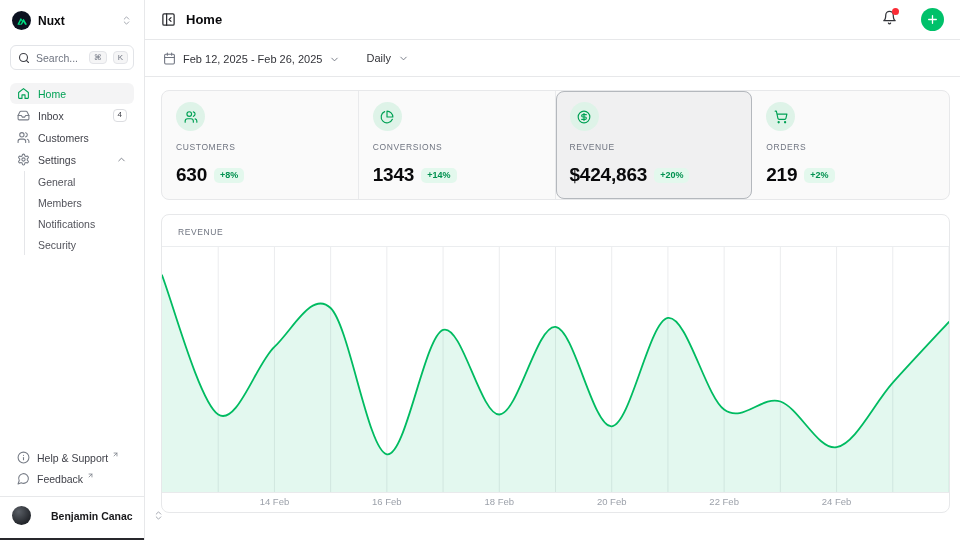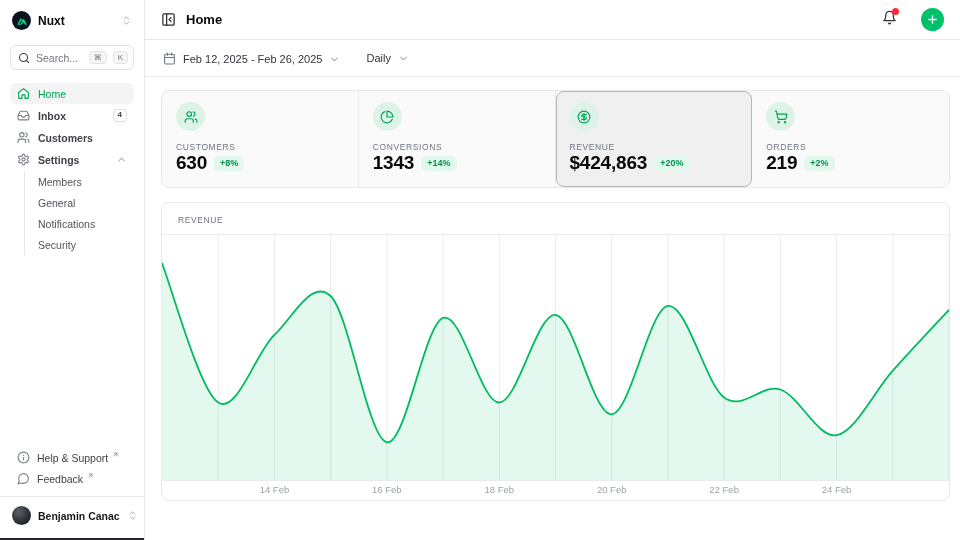--- a/index.html
+++ b/index.html
@@ -17,34 +17,34 @@
   .icon { display:inline-flex; align-items:center; justify-content:center; flex:none; }
   .icon svg { display:block; }
   .muted-ic { color:#9ca1aa; }
   .search-box { margin-top:13px; height:25px; border:1px solid #e2e4e8; border-radius:6px;
     display:flex; align-items:center; gap:6px; padding:0 5px 0 7px; background:#fff; }
   .search-ph { flex:1; font-size:10.5px; color:#6f7480; }
   .kbd { font-size:8px; color:#6f7480; background:#f5f5f6; border:1px solid #e3e4e8;
     border-radius:4px; padding:1.5px 4px; line-height:1; }
   .nav { margin-top:13px; display:flex; flex-direction:column; gap:1px; }
   .nav-item { display:flex; align-items:center; gap:8px; padding:4px 7px; border-radius:6px;
-    font-size:10.5px; color:#41424a; cursor:pointer;font-weight:bold; }
+    font-size:10.5px; color:#41424a; cursor:pointer; }
   .nav-item .icon { color:#787d87; }
   .nav-item.active { background:#f4f4f5; color:var(--primary-text,#00a155); font-weight:500; }
   .nav-item.active .icon { color:var(--primary-text,#00a155); }
   .nav-label { flex:1; }
   .nav-badge { font-size:8px; color:#41424a; border:1px solid #dcdde1; border-radius:4px; padding:1px 4px; line-height:1.1; }
   .nav-children { margin-left:14px; border-left:1px solid #e5e6e9; padding-left:5px; display:flex; flex-direction:column; }
   .nav-child { padding:4.5px 8px; font-size:10.5px; color:#52535b; border-radius:6px; cursor:pointer; }
   .side-spacer { flex:1; }
   .foot-item { display:flex; align-items:center; gap:7px; padding:4px 7px; font-size:10.5px; color:#41424a; border-radius:6px; cursor:pointer; }
   .foot-item .icon { color:#787d87; }
   .ext { color:#9ca1aa; margin-left:-3px; margin-top:-6px; }
   .user-divider { border-top:1px solid #e7e8ea; margin:7px -10px 0; }
-  .user-row { display:flex; align-items:center; gap:7px; padding:9px 2px 6px; cursor:pointer; }
+  .user-row { display:flex; align-items:center; gap:20px; padding:9px 2px 6px; cursor:pointer; }
   .avatar { width:19px; height:19px; border-radius:50%;
     background:radial-gradient(circle at 35% 30%,#5a5f66 0%,#23262b 70%); flex:none; }
   .user-name { flex:1; font-size:10.5px; font-weight:600; color:#18181b; white-space:nowrap; }
 
   
   .main { flex:1; display:flex; flex-direction:column; min-width:0; }
   .header { height:40px; border-bottom:1px solid #e7e8ea; display:flex; align-items:center; padding:0 16px; gap:10px; }
   .header .panel-btn { color:#2b2c31; cursor:pointer; }
   .page-title { font-size:13px; font-weight:700; color:#09090b; flex:1; }
   .bell-wrap { position:relative; cursor:pointer; color:#33343a; margin-right:14px; }
@@ -60,21 +60,21 @@
   .content { flex:1; padding:13px 10px 0 16px; overflow:hidden; }
 
   
   .stats-row { display:grid; grid-template-columns:1fr 1fr 1fr 1fr; border:1px solid #e7e8ea;
     border-radius:8px; background:#fafafa; overflow:hidden; }
   .stat-cell { padding:11px 14px 13px; border-right:1px solid #e9eaec; cursor:pointer; position:relative; }
   .stat-cell:last-child { border-right:none; }
   .stat-cell.selected { background:#f0f0f1; outline:1px solid #b4b8bd; outline-offset:-1px; border-radius:8px; }
   .stat-ic { width:29px; height:29px; border-radius:50%; background:#def3e8; display:flex; align-items:center; justify-content:center; color:var(--primary-text,#00a155); }
   .stat-label { margin-top:11px; font-size:8.5px; font-weight:500; letter-spacing:.6px; color:#6f7480; text-transform:uppercase; }
-  .stat-value-row { margin-top:0; display:flex; align-items:center; gap:7px; }
+  .stat-value-row { margin-top:12px; display:flex; align-items:center; gap:7px; }
   .stat-value { font-size:19px; font-weight:700; color:#09090b; letter-spacing:-0.2px; }
   .delta-badge { font-size:9px; font-weight:600; color:var(--badge-text,#00914f); background:var(--badge-bg,#e3f8ed); border-radius:5px; padding:3px 6px; line-height:1; }
 
   
   .chart-card { margin-top:14px; border:1px solid #e7e8ea; border-radius:8px; background:#fff; }
   .chart-header { padding:12px 16px 9px; border-bottom:1px solid #ebedef; }
   .chart-label { font-size:8.5px; font-weight:500; letter-spacing:.6px; color:#6f7480; text-transform:uppercase; }
   .chart-value { margin-top:3px; font-size:22px; font-weight:700; color:#09090b; letter-spacing:-0.2px; }
   .chart-plot { position:relative; height:246px; border-bottom:1px solid #e9eaec; }
   .chart-plot svg { position:absolute; inset:0; }
@@ -152,22 +152,22 @@
             </svg>
         </span>
         <span class="nav-label">Settings</span>
         <span class="icon muted-ic">
           <svg width="11" height="11" viewBox="0 0 24 24" fill="none" stroke="currentColor" stroke-width="2" stroke-linecap="round" stroke-linejoin="round">
               <path d="m18 15-6-6-6 6"></path>
             </svg>
         </span>
       </div>
       <div class="nav-children">
+        <div class="nav-child">General</div>
         <div class="nav-child">Members</div>
-        <div class="nav-child">General</div>
         <div class="nav-child">Notifications</div>
         <div class="nav-child">Security</div>
       </div>
     </nav>
 
     <div class="side-spacer"></div>
 
     <div class="foot-item">
       <span class="icon">
         <svg width="13" height="13" viewBox="0 0 24 24" fill="none" stroke="currentColor" stroke-width="2" stroke-linecap="round" stroke-linejoin="round">

